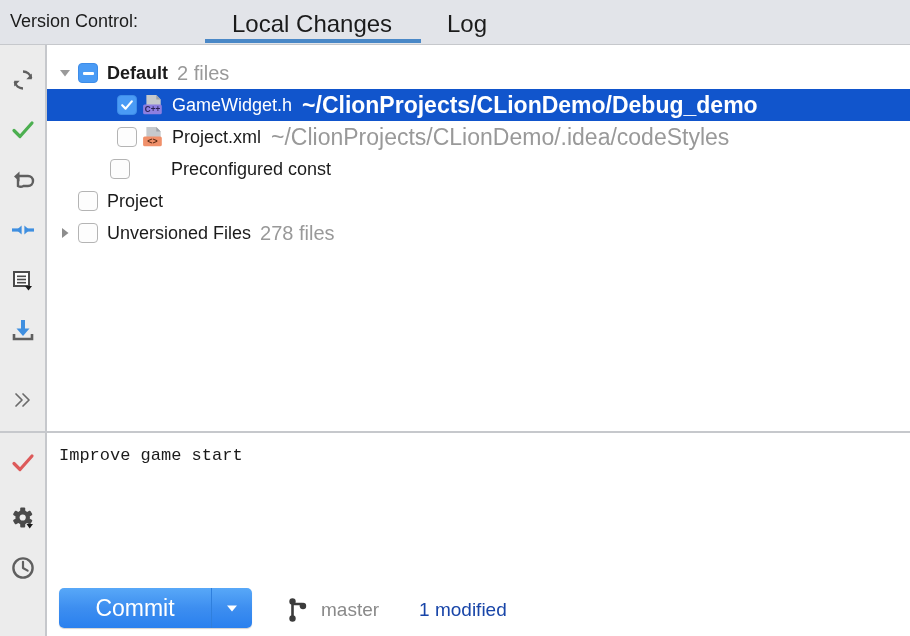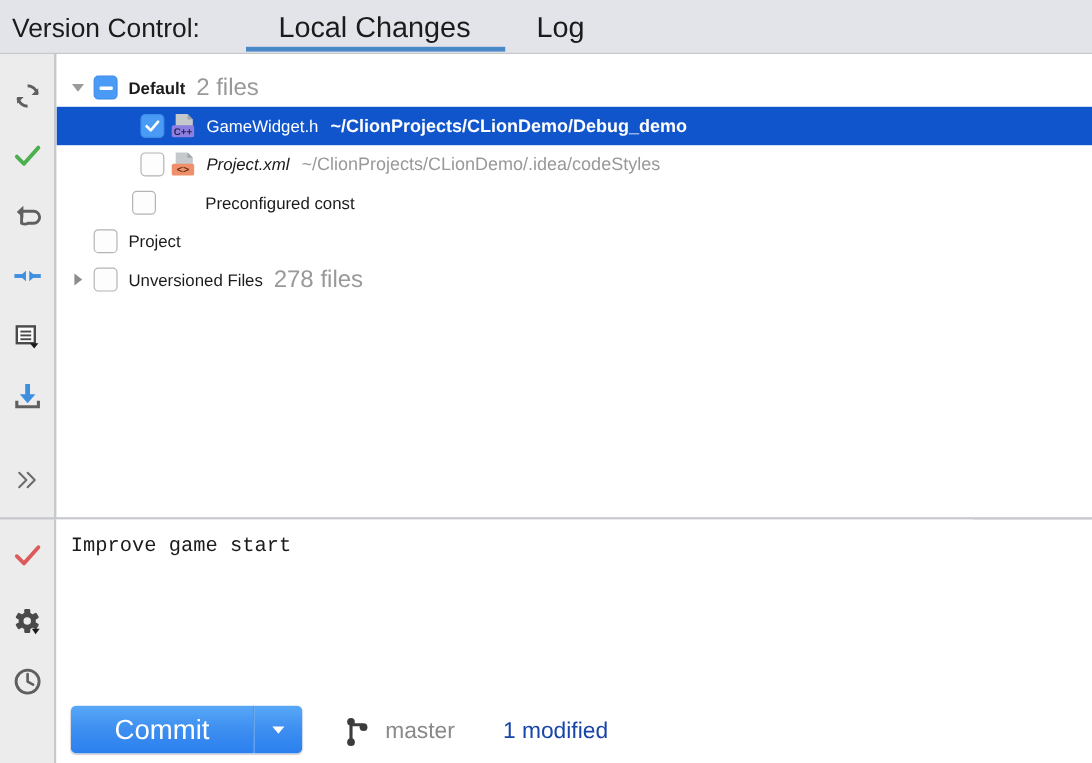--- a/index.html
+++ b/index.html
@@ -21,21 +21,21 @@
     position: absolute;
     left: 0; top: 0;
     width: 910px; height: 45px;
     background: #e2e4e9;
     border-bottom: 1px solid #c6c8cc;
     box-sizing: border-box;
   }
   #tab-header .hdr-label {
     position: absolute;
     left: 10px; top: 11px;
-    font-size: 22px;
+    font-size: 18px;
     color: #1b1b1b;
     white-space: nowrap;
   }
   .tab-item {
     position: absolute;
     top: 8px;
     font-size: 24px;
     color: #1b1b1b;
     white-space: nowrap;
     padding: 2px 4px;
@@ -138,31 +138,31 @@
     border-radius: 1px;
   }
   .ficon {
     width: 26px; height: 32px;
     display: flex;
     align-items: center;
     justify-content: center;
     flex: none;
   }
   .row-name {
-    font-size: 14px;
+    font-size: 18px;
     color: #1b1b1b;
   }
   .row-name.bold { font-weight: bold; }
   .row-count {
     font-size: 20px;
     color: #999999;
     margin-left: 9px;
   }
   .row-path {
-    font-size: 15px;
+    font-size: 23px;
     color: #999999;
     margin-left: 10px;
   }
   .tree-row.selected .row-name,
   .tree-row.selected .row-path { color: #ffffff; }
   .tree-row.selected .row-path { font-weight: bold; }
   .tree-row.selected .row-name { font-weight: normal; }
 
   
   #h-divider {
@@ -403,21 +403,21 @@
         <span class="cbbox"></span>
       </span>
       <span class="ficon">
         <svg width="22" height="22" viewBox="0 0 20 20">
           <path d="M4 1 L13 1 L17 5 L17 12 L4 12 Z" fill="#c6c9cc"></path>
           <path d="M13 1 L17 5 L13 5 Z" fill="#9fa3a8"></path>
           <rect x="1" y="9.5" width="17" height="9" rx="1.5" fill="#f0906a"></rect>
           <text x="9.5" y="16.8" font-size="8" font-family="Liberation Sans, sans-serif" fill="#5a2a14" text-anchor="middle" font-weight="bold">&lt;&gt;</text>
         </svg>
       </span>
-      <span class="row-name" style="margin-left: 6px; font-style: italic;">Project.xml</span>
+      <span class="row-name" style="margin-left: 6px;">Project.xml</span>
       <span class="row-path">~/ClionProjects/CLionDemo/.idea/codeStyles</span>
     </div>
     <div class="tree-row" style="top: 108px; gap: 32px;">
       <span class="twisty" style="margin-left: 8px;"></span>
       <span class="cb">
         <span class="cbbox"></span>
       </span>
       <span class="row-name" style="margin-left: 6px;">Preconfigured const</span>
     </div>
     <div class="tree-row" style="top: 140px;">

